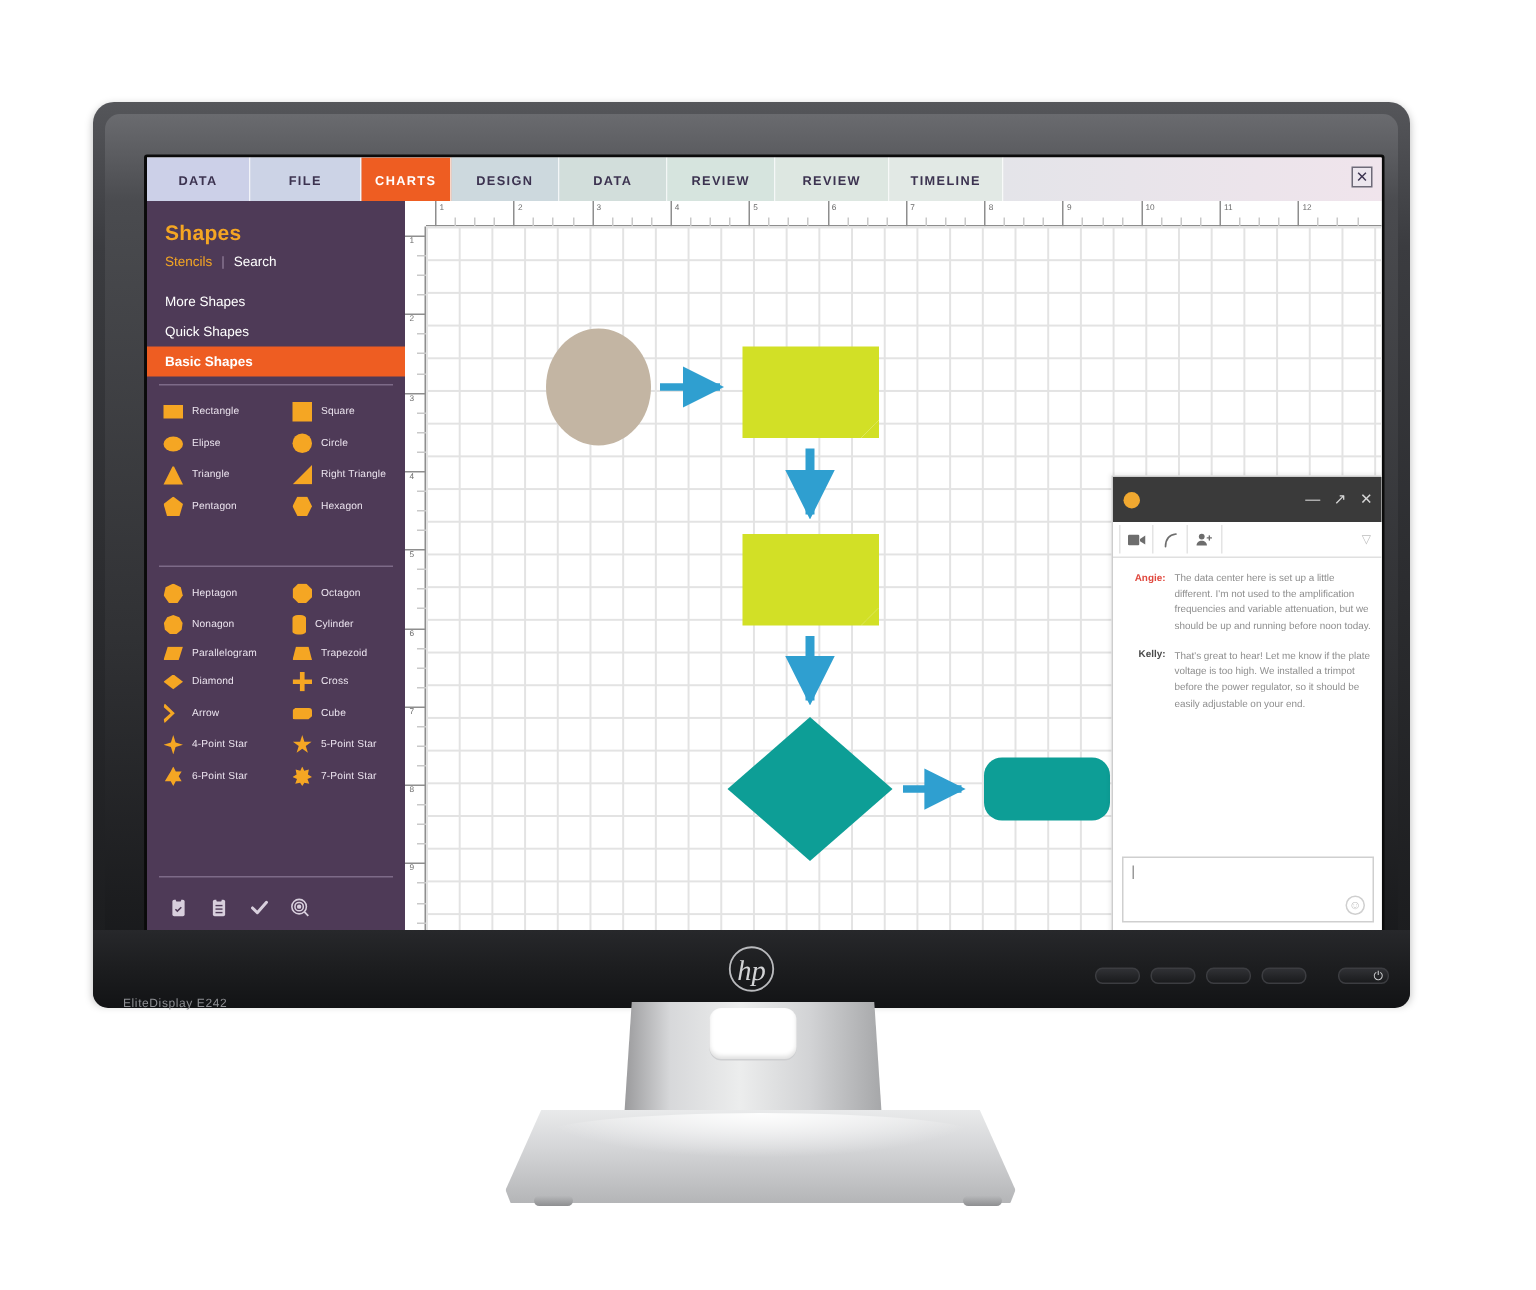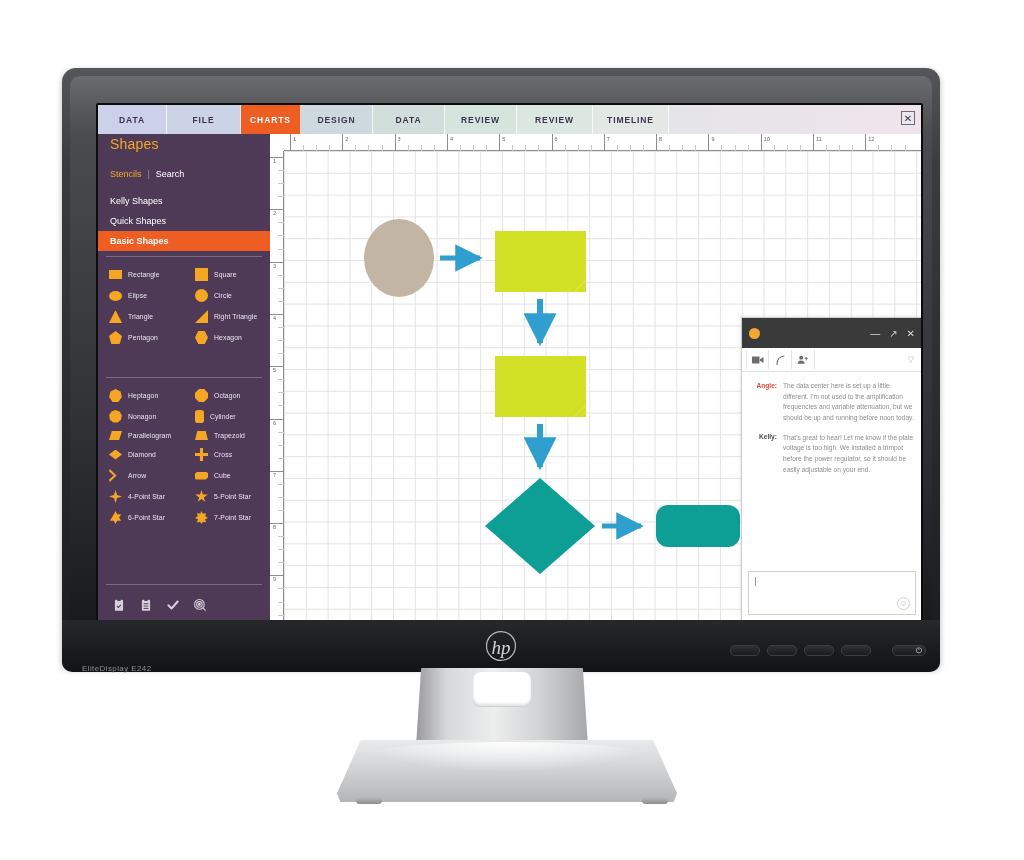--- a/index.html
+++ b/index.html
@@ -94,21 +94,21 @@
   .tab.t-review{ width:72px; background:#d6e4de; }
   .tab.t-process{ width:76px; background:#dde7e1; }
   .tab.t-timeline{ width:76px; background:#e2e9e5; }
   .tab-filler{ flex:1; background:linear-gradient(90deg,#e4e4e9,#f0e4ec); border:none; }
   .close-box{ position:absolute; right:8px; top:6px; width:14px; height:14px;
     border:1px solid #6e6a78; display:flex; align-items:center; justify-content:center;
     font-size:10px; color:#3b3350; background:#ece6ee; }
 
   .sidebar{ position:absolute; left:0; top:29px; width:172px; height:489px;
     background:#4e3a57; color:#fff; }
-  .sb-title{ position:absolute; left:12px; top:2px; font-size:14px; font-weight:400;
+  .sb-title{ position:absolute; left:12px; top:13px; font-size:14px; font-weight:700;
     color:#f5a623; letter-spacing:.2px; }
   .sb-subnav{ position:absolute; left:12px; top:35px; font-size:9px; display:flex; gap:6px;
     align-items:center; }
   .sb-subnav .stencils{ color:#f5a623; }
   .sb-subnav .sep{ color:#9a86a3; }
   .sb-subnav .search{ color:#ffffff; }
   .sb-links{ position:absolute; left:0; top:57px; width:100%; }
   .sb-link{ font-size:9px; color:#fff; padding:5px 12px; }
   .sb-link.active{ background:#ee5d22; font-weight:600; }
   .sb-div{ position:absolute; left:8px; width:156px; height:1px; background:#7d6a88; }
@@ -242,21 +242,21 @@
 
       <div class="sidebar">
         <div class="sb-title">Shapes</div>
         <div class="sb-subnav">
           <span class="stencils">Stencils</span>
           <span class="sep">|</span>
           <span class="search">Search</span>
         </div>
 
         <div class="sb-links">
-          <div class="sb-link">Kelly Shapes</div>
+          <div class="sb-link">More Shapes</div>
           <div class="sb-link">Quick Shapes</div>
           <div class="sb-link active">Basic Shapes</div>
         </div>
 
         <div class="sb-div" style="top:122px"></div>
 
         <div class="shape-grid" style="top:130px">
           <div class="shape-cell">
               <span class="shp rectangle"></span>
               <span class="lbl">Rectangle</span>

